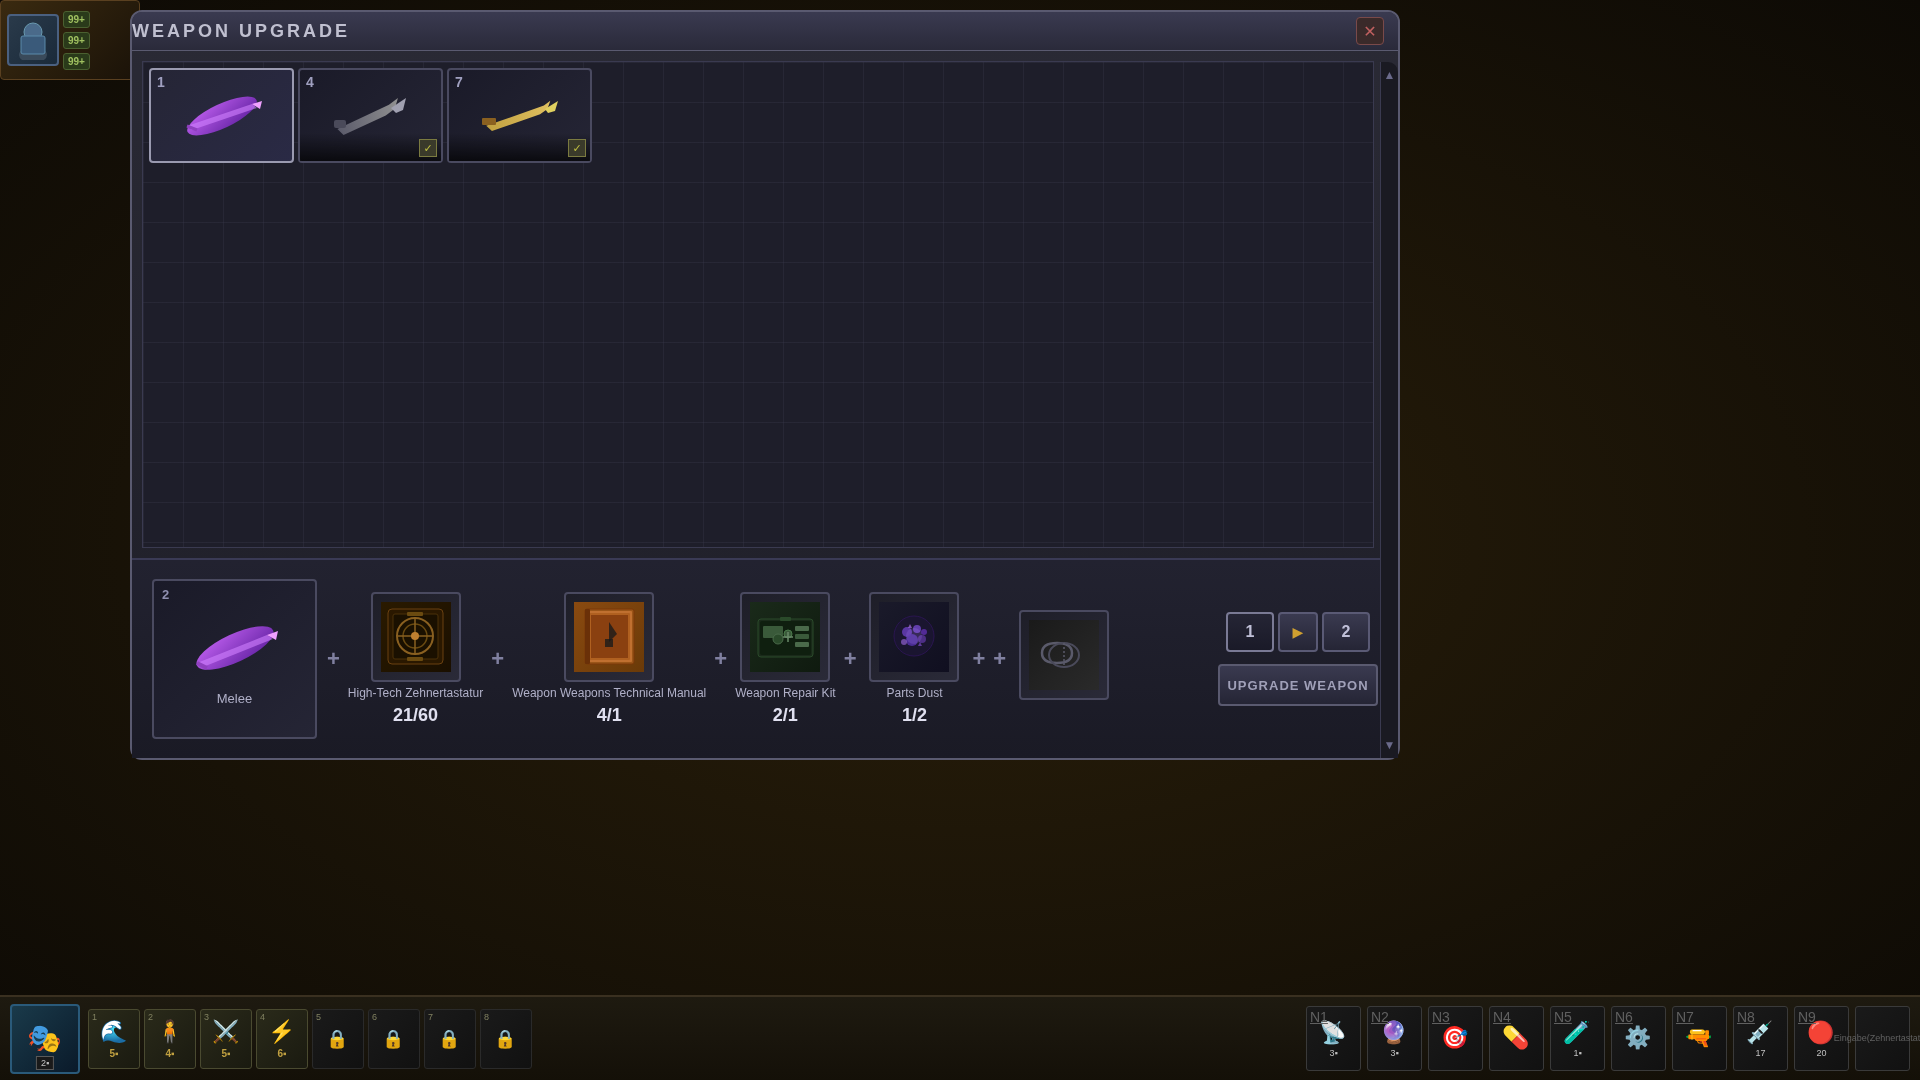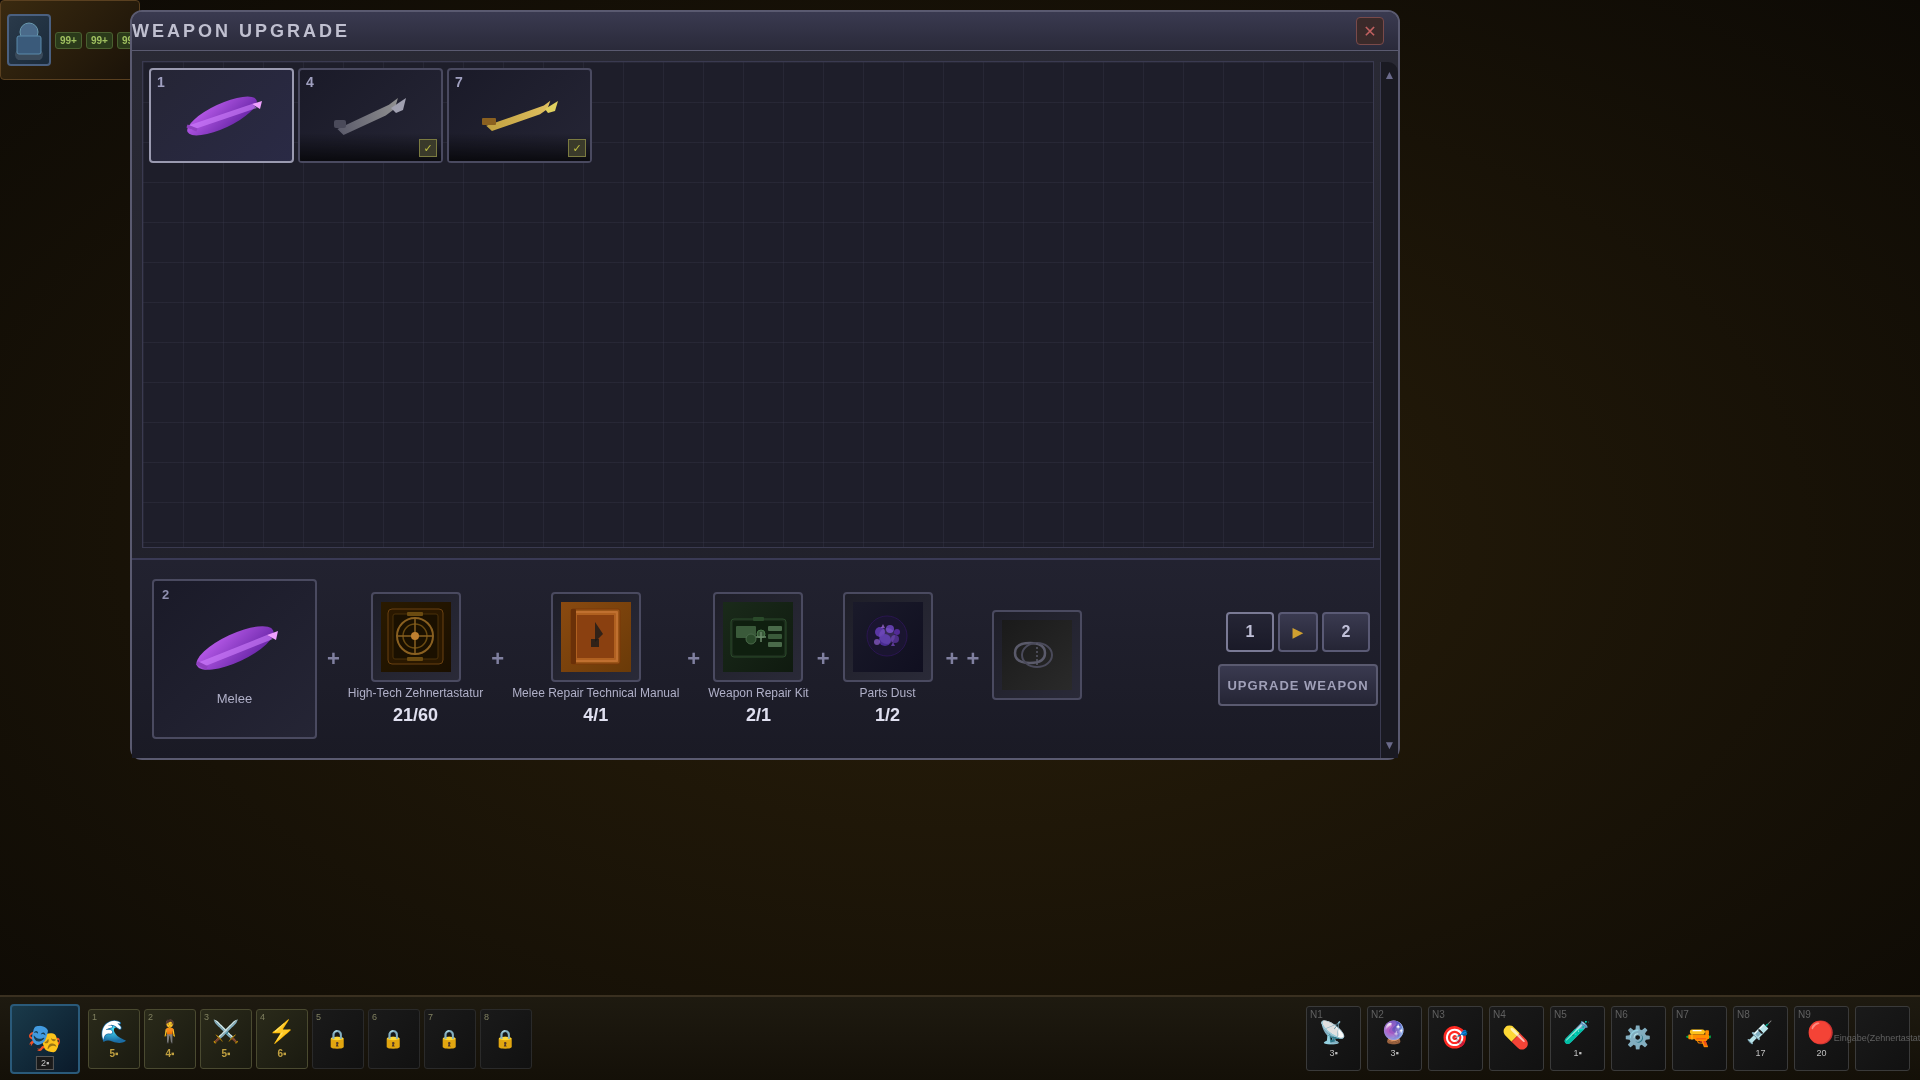--- a/index.html
+++ b/index.html
@@ -43,21 +43,21 @@
       border-radius: 4px;
       display: flex;
       align-items: center;
       justify-content: center;
       color: #8ab0d0;
       font-size: 20px;
     }
 
     .char-badges {
       display: flex;
-      flex-direction: row;
+      flex-direction: column;
       gap: 4px;
     }
 
     .badge {
       background: #2a3a1a;
       border: 1px solid #4a6030;
       border-radius: 3px;
       color: #a0c060;
       font-size: 10px;
       font-weight: bold;
@@ -484,21 +484,22 @@
     .rt-item .rt-count {
       color: #c0c0c0;
       font-size: 9px;
     }
 
     .rt-item .rt-num {
       position: absolute;
       top: 2px;
       left: 3px;
       color: #606060;
-      font-size: 10px;
+      font-size: 14px;
+      text-decoration: underline;
     }
 
     
     svg.weapon-purple {
       width: 90px;
       height: 60px;
     }
     svg.weapon-gray-shark {
       width: 80px;
       height: 55px;
@@ -719,21 +720,21 @@
 
               <rect x="14" y="11" width="37" height="43" fill="#8a4010"></rect>
 
               <polygon points="32,18 32,38 24,30 32,38 40,30" fill="#1a1a1a" opacity="0.8"></polygon>
               <rect x="28" y="35" width="8" height="8" fill="#1a1a1a" opacity="0.8"></rect>
 
               <rect x="8" y="5" width="5" height="55" rx="1" fill="#6a3008"></rect>
             </svg>
           </div>
         </div>
-        <span class="material-name">Melee Repair Technical Manual</span>
+        <span class="material-name">Weapon Weapons Technical Manual</span>
         <span class="material-count">4/1</span>
       </div>
 
       <span class="plus-sign">+</span>
       <div class="material-item">
         <div class="material-icon-box">
           <div class="mat-toolkit">
             <svg width="65" height="65" viewBox="0 0 65 65">
               <rect x="5" y="15" width="55" height="38" rx="3" fill="#1a2a1a" stroke="#2a4a2a" stroke-width="1"></rect>
               <rect x="7" y="17" width="51" height="34" rx="2" fill="#0f1f0f"></rect>

